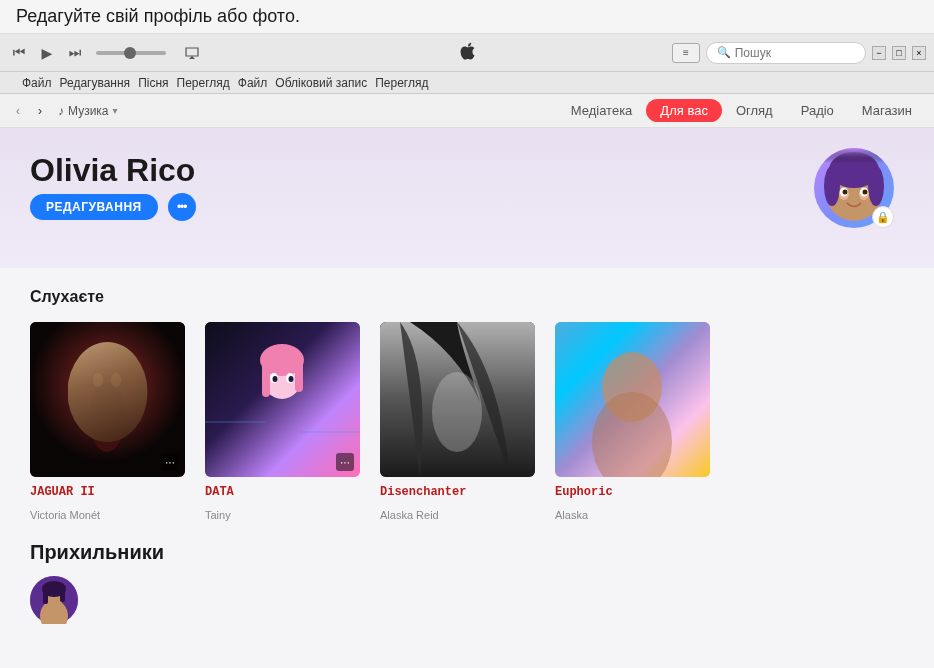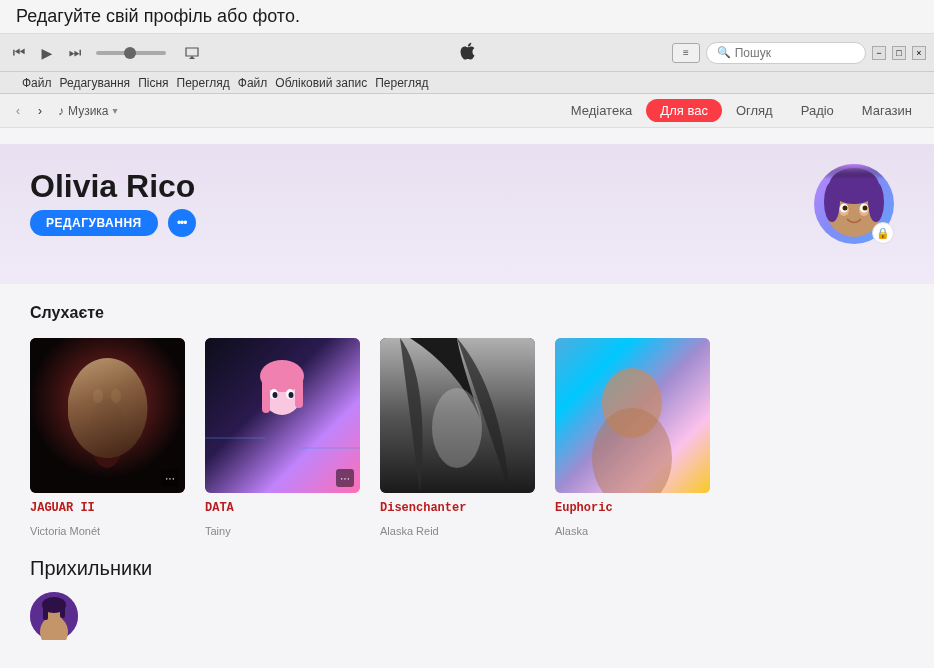--- a/index.html
+++ b/index.html
@@ -245,21 +245,20 @@
       overflow-y: scroll;
       height: calc(668px - 32px - 38px - 22px - 34px);
     }
 
     
     .profile-header {
       background: linear-gradient(to bottom, #e8e0f0, #f0eaf8);
       padding: 24px 44px 24px 30px;
       position: relative;
       min-height: 140px;
-      margin-top: 16px;
     }
 
     .profile-name {
       font-size: 32px;
       font-weight: 700;
       color: #1a1a1a;
       margin-bottom: 4px;
     }
 
     .profile-handle {
@@ -442,21 +441,21 @@
       margin-top: 10px;
     }
 
     
     .followers-section {
       padding: 0 30px 20px 30px;
     }
 
     .followers-title {
       font-size: 20px;
-      font-weight: 400;
+      font-weight: 700;
       color: #1a1a1a;
       margin-bottom: 12px;
     }
 
     .follower-avatar {
       width: 48px;
       height: 48px;
       border-radius: 50%;
       background: linear-gradient(135deg, #c084fc, #818cf8);
       display: flex;

